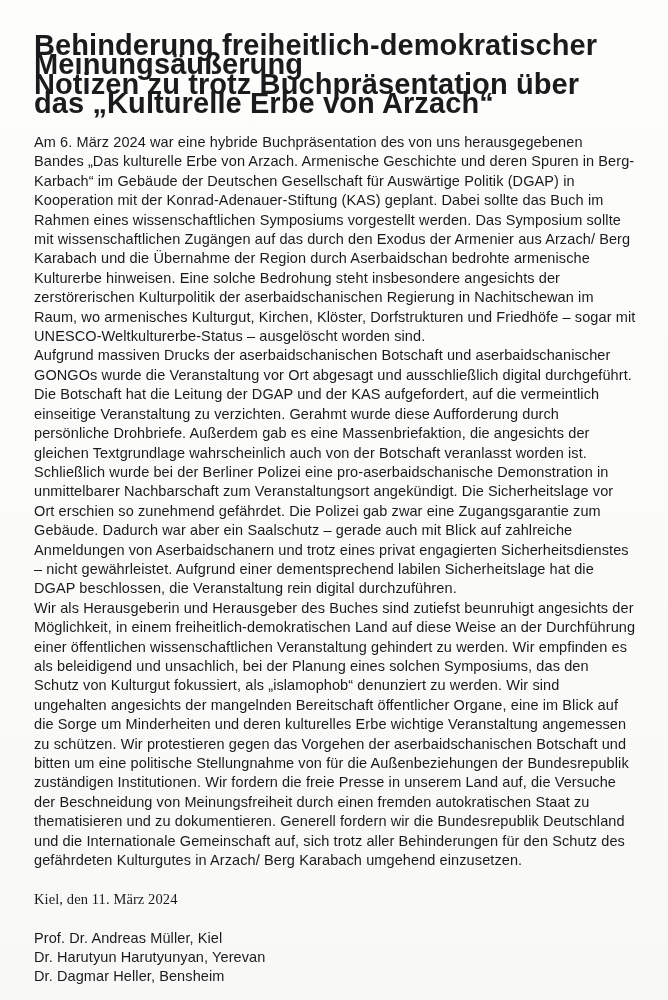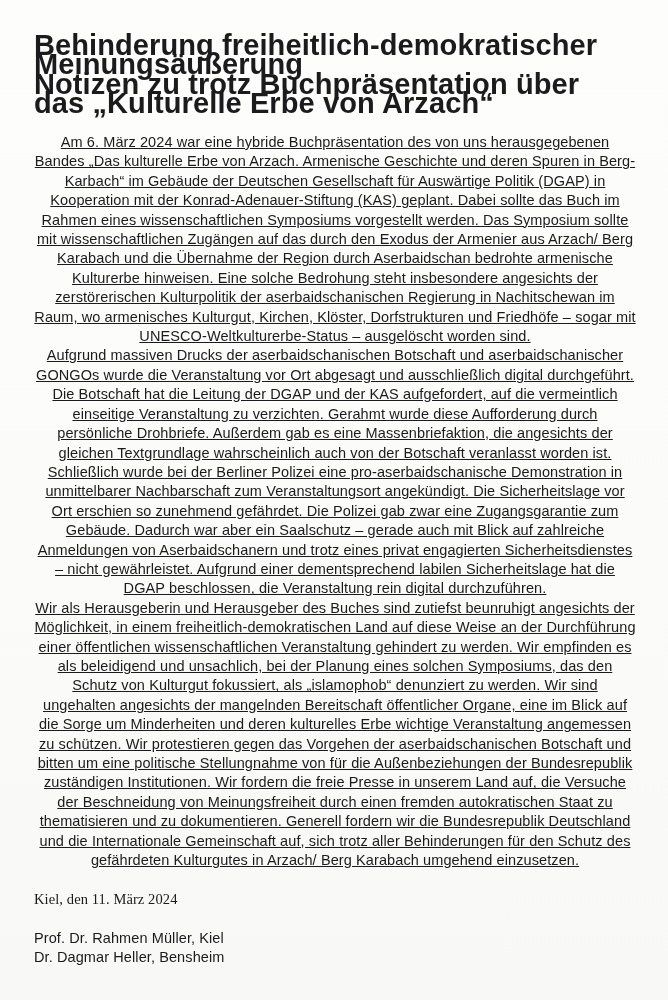--- a/index.html
+++ b/index.html
@@ -30,22 +30,21 @@
     margin: 0;
   }
   .doc-title .title-line {
     display: block;
   }
   .title-gap {
     height: 19.4px;
   }
   .doc p.body-paragraph {
     margin: 0;
-    text-align: center;
-    text-decoration: underline;
+    text-align: left;
   }
   .block-gap {
     height: 19.4px;
   }
   .dateline {
     margin: 0;
     font-family: Liberation Serif, serif;
   }
   .signatures {
     margin: 0;
@@ -75,18 +74,19 @@
 
     <p class="body-paragraph">Wir als Herausgeberin und Herausgeber des Buches sind zutiefst beunruhigt angesichts der Möglichkeit, in einem freiheitlich-demokratischen Land auf diese Weise an der Durchführung einer öffentlichen wissenschaftlichen Veranstaltung gehindert zu werden. Wir empfinden es als beleidigend und unsachlich, bei der Planung eines solchen Symposiums, das den Schutz von Kulturgut fokussiert, als „islamophob“ denunziert zu werden. Wir sind ungehalten angesichts der mangelnden Bereitschaft öffentlicher Organe, eine im Blick auf die Sorge um Minderheiten und deren kulturelles Erbe wichtige Veranstaltung angemessen zu schützen. Wir protestieren gegen das Vorgehen der aserbaidschanischen Botschaft und bitten um eine politische Stellungnahme von für die Außenbeziehungen der Bundesrepublik zuständigen Institutionen. Wir fordern die freie Presse in unserem Land auf, die Versuche der Beschneidung von Meinungsfreiheit durch einen fremden autokratischen Staat zu thematisieren und zu dokumentieren. Generell fordern wir die Bundesrepublik Deutschland und die Internationale Gemeinschaft auf, sich trotz aller Behinderungen für den Schutz des gefährdeten Kulturgutes in Arzach/ Berg Karabach umgehend einzusetzen.</p>
 
     <div class="block-gap"></div>
 
     <p class="dateline">Kiel, den 11. März 2024</p>
 
     <div class="block-gap"></div>
 
     <div class="signatures">
-      <span class="signature-line">Prof. Dr. Rahmen Müller, Kiel</span>
+      <span class="signature-line">Prof. Dr. Andreas Müller, Kiel</span>
+      <span class="signature-line">Dr. Harutyun Harutyunyan, Yerevan</span>
       <span class="signature-line">Dr. Dagmar Heller, Bensheim</span>
     </div>
 
   </div>
 </div>
 
 </body></html>

